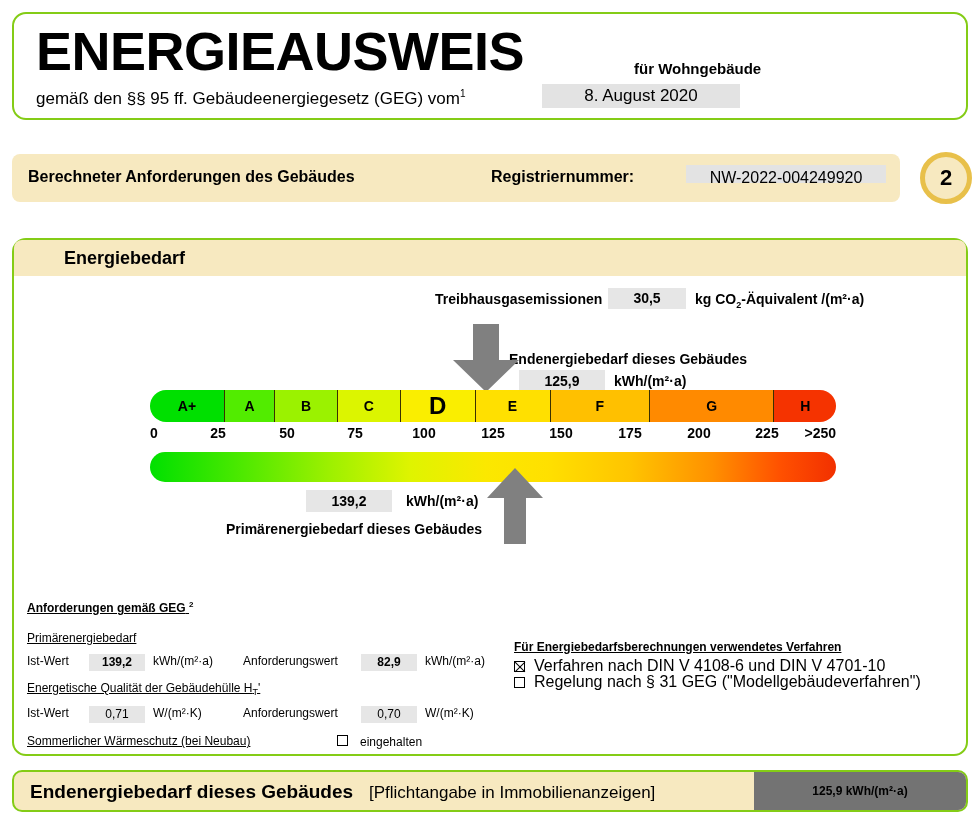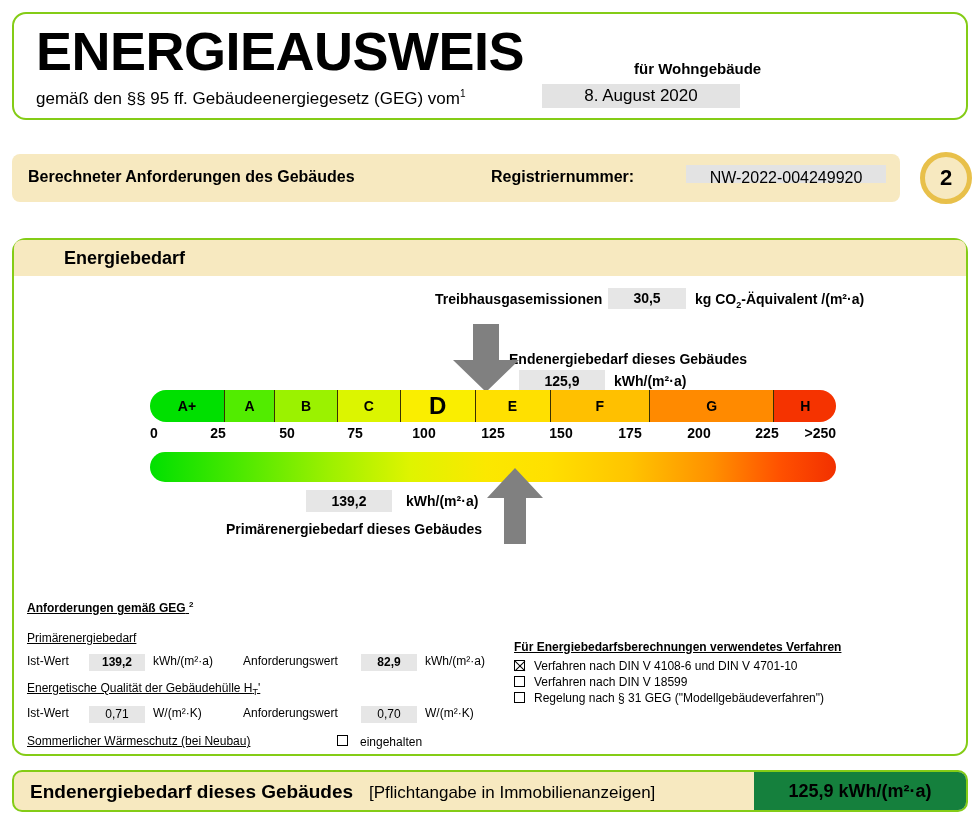--- a/index.html
+++ b/index.html
@@ -395,21 +395,21 @@
 
   
   #method-col {
     position: absolute;
     left: 500px;
     top: 360px;
     width: 440px;
     margin-top: 40px;
   }
   .method-row {
-    font-size: 12px;
+    font-size: 16px;
     height: 16px;
     line-height: 16px;
     white-space: nowrap;
   }
   .method-row .lbl { margin-left: 9px; }
 
   
   #footer-panel {
     left: 12px;
     top: 770px;
@@ -433,25 +433,25 @@
     top: 11px;
     font-size: 17px;
     white-space: nowrap;
   }
   #footer-value-box {
     position: absolute;
     right: 0;
     top: 0;
     width: 212px;
     height: 100%;
-    background: #15803d;
+    background: #737373;
     display: flex;
     align-items: center;
     justify-content: center;
-    font-size: 18px;
+    font-size: 12px;
     font-weight: bold;
     white-space: nowrap;
   }
 </style>
 </head>
 <body>
 
 <div class="page">
 
   <div class="panel" id="title-panel">
@@ -573,21 +573,20 @@
       <div class="req-row" style="height:18px">
         <span class="sub-head" style="left:0px; top:1px;">Sommerlicher Wärmeschutz (bei Neubau)</span>
         <span style="left:310px; top:1px;"><span class="cbx"></span></span>
         <span style="left:333px; top:2px;">eingehalten</span>
       </div>
     </div>
 
     <div id="method-col">
       <div class="sec-head" style="margin-bottom:4px;">Für Energiebedarfsberechnungen verwendetes Verfahren</div>
       <div class="method-row"><span class="cbx checked"></span><span class="lbl">Verfahren nach DIN V 4108-6 und DIN V 4701-10</span></div>
-      <div class="method-row"><span class="cbx"></span><span class="lbl">Verfahren nach DIN V 18599</span></div>
       <div class="method-row"><span class="cbx"></span><span class="lbl">Regelung nach § 31 GEG ("Modellgebäudeverfahren")</span></div>
     </div>
 
   </div>
 
   <div class="panel" id="footer-panel">
     <div id="footer-label">Endenergiebedarf dieses Gebäudes</div>
     <div id="footer-note">[Pflichtangabe in Immobilienanzeigen]</div>
     <div id="footer-value-box">125,9 kWh/(m²·a)</div>
   </div>

